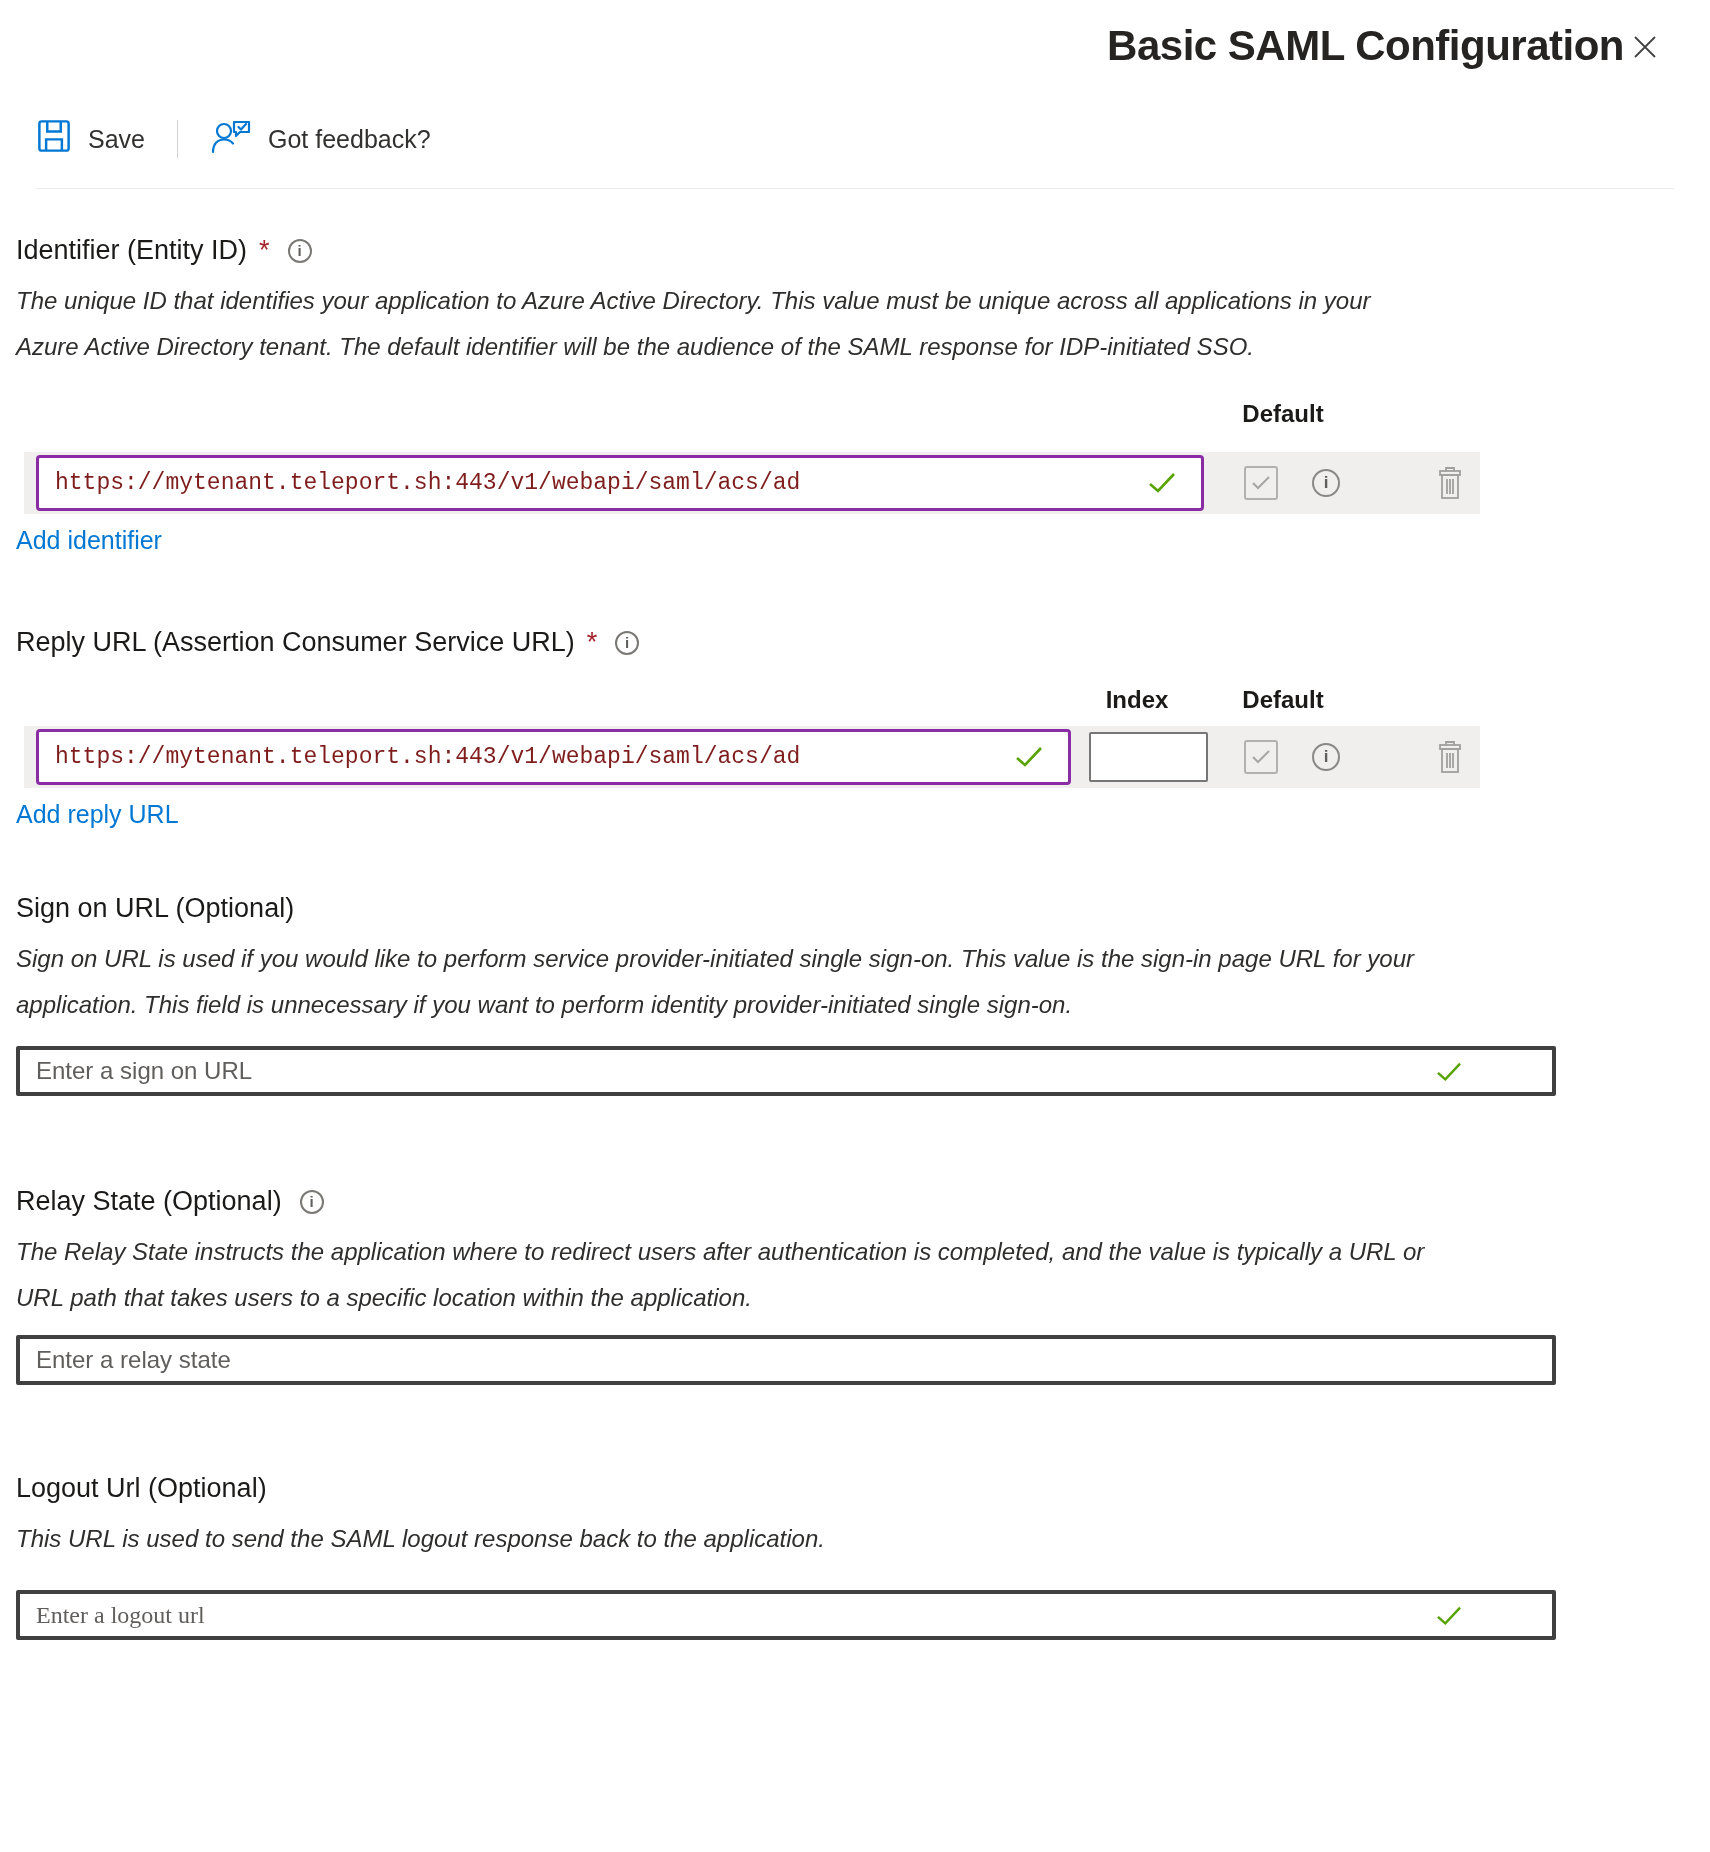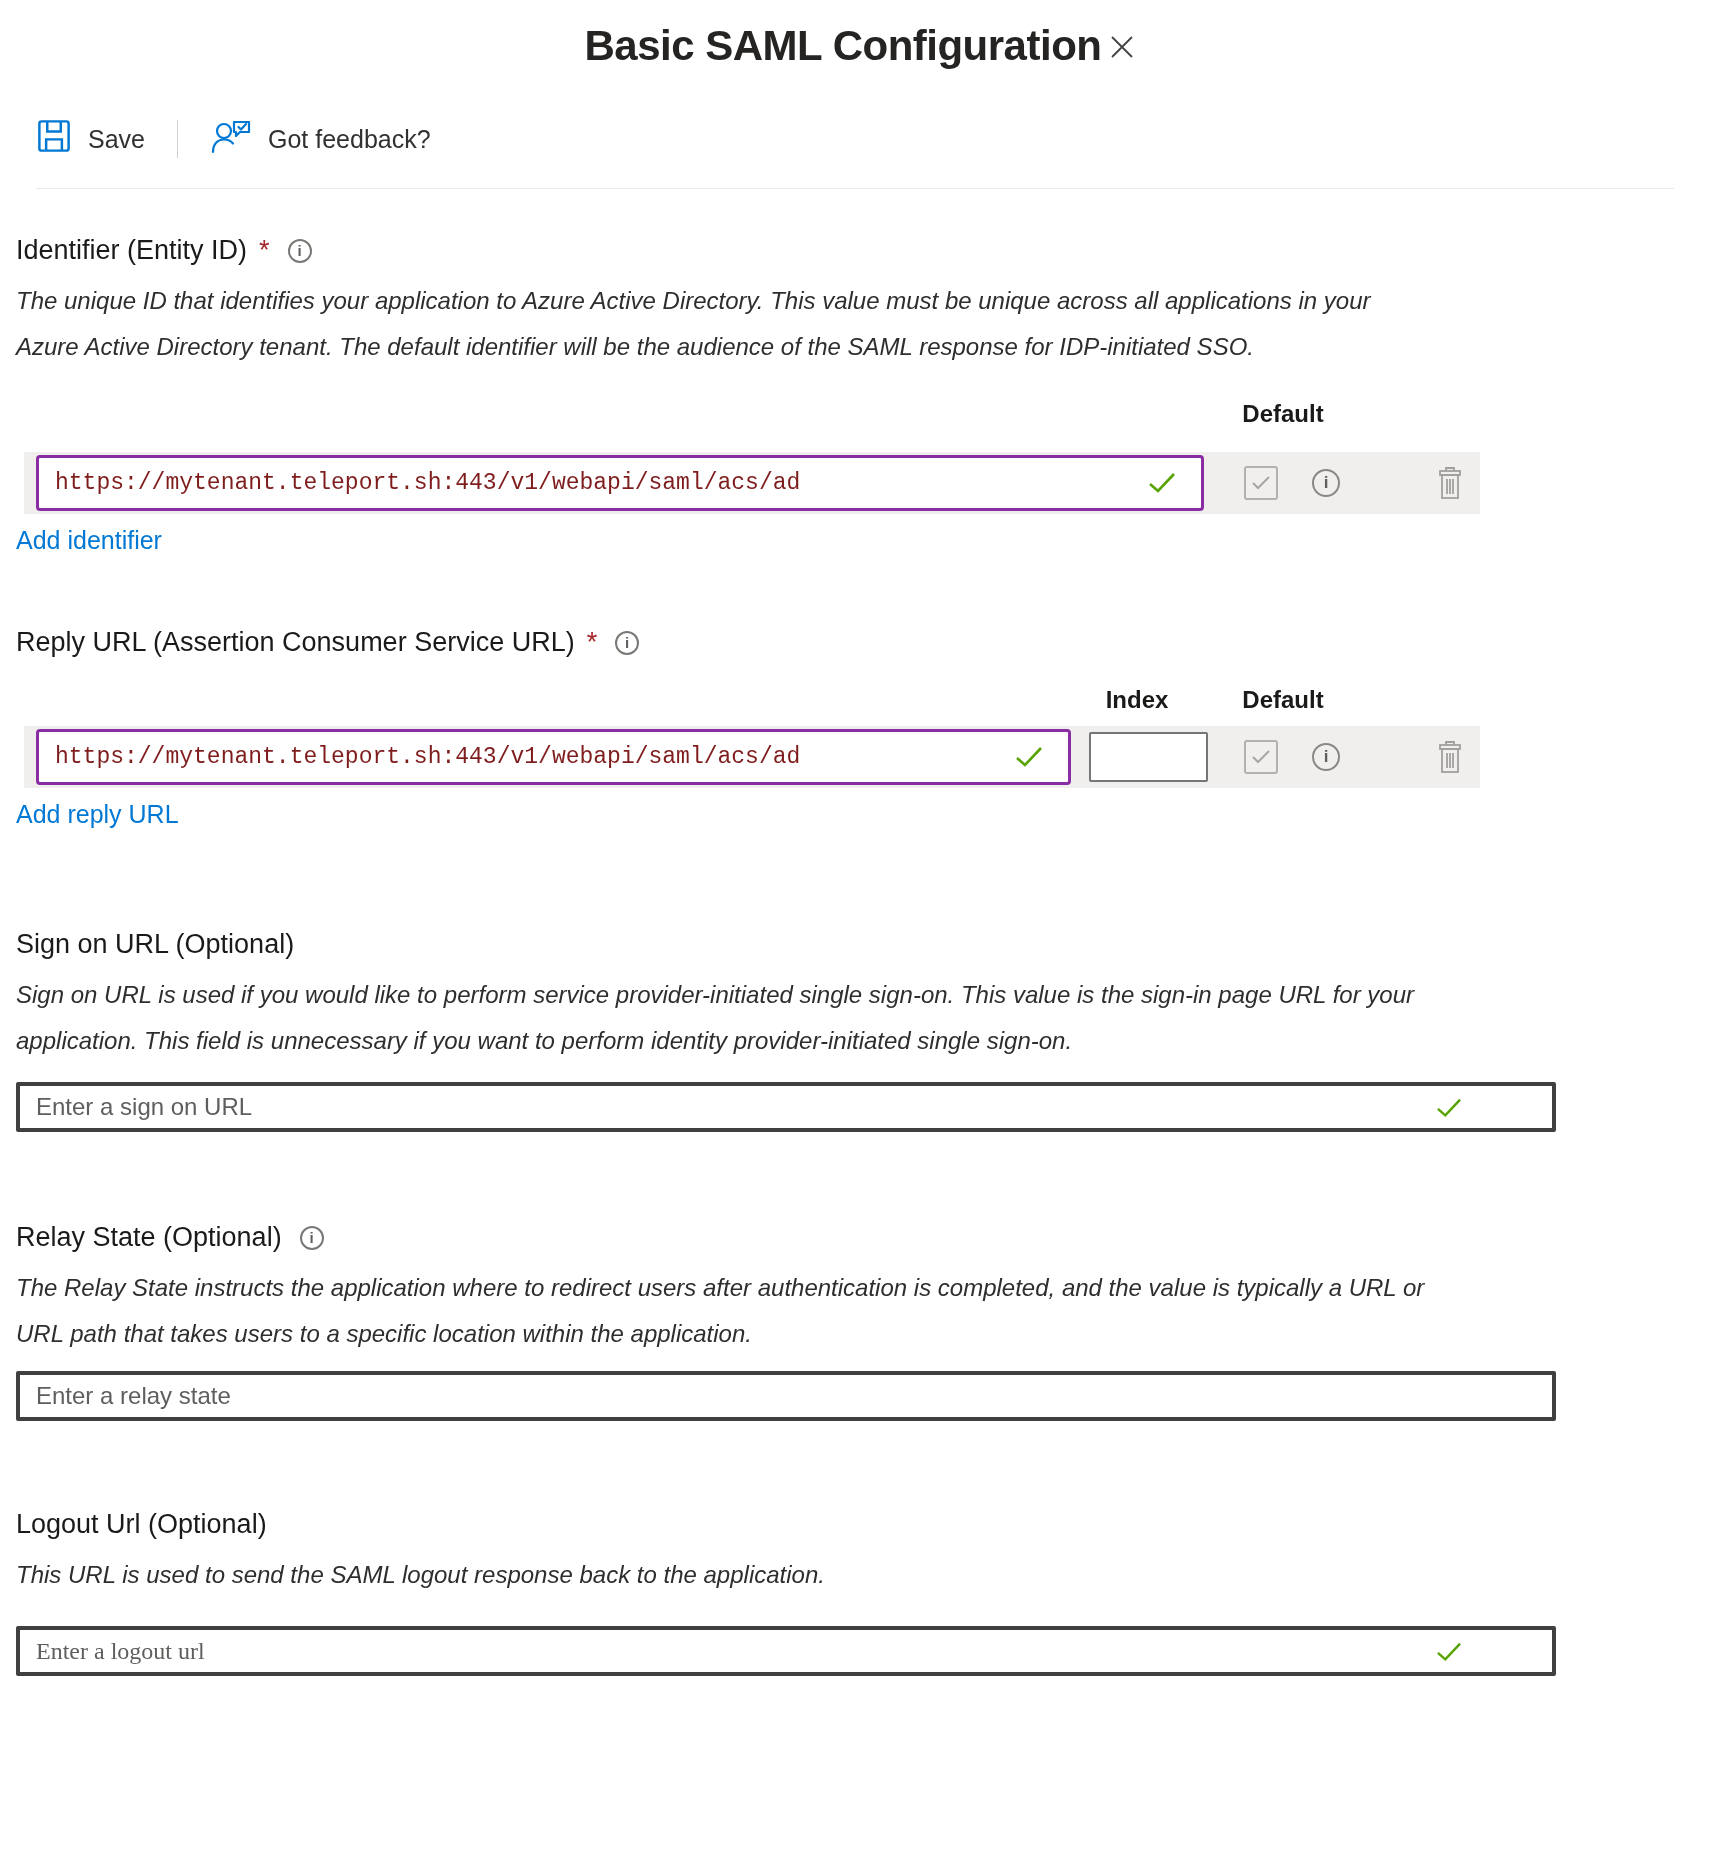--- a/index.html
+++ b/index.html
@@ -1,20 +1,20 @@
 <!DOCTYPE html>
 <html><head>
 <meta charset="utf-8">
 <style>
   * { margin:0; padding:0; box-sizing:border-box; }
   html,body { background:#ffffff; }
   body { font-family:"Liberation Sans", sans-serif; color:#1b1a19; }
   .page { position:relative; width:1710px; height:1852px; background:#fff; overflow:hidden; }
 
-  .panel-header { display:flex; justify-content:center; align-items:flex-start; padding:22px 44px 0 48px;margin-left:14px; }
+  .panel-header { display:flex; justify-content:flex-end; align-items:flex-start; padding:22px 44px 0 48px;margin-left:14px; }
   .panel-title { font-size:42px; font-weight:700; color:#252423; letter-spacing:-0.5px; }
   .close-btn { background:none; border:none; cursor:pointer; padding:6px; margin-top:4px; }
 
   .toolbar { display:flex; align-items:center; margin:40px 0 0 36px; height:56px; }
   .tb-btn { display:flex; align-items:center; gap:16px; background:none; border:none; cursor:pointer;
             font-family:inherit; font-size:25px; color:#323130; padding:0; }
   .tb-sep { width:1px; height:38px; background:#d2d0ce; margin:0 32px; }
 
   .hr { height:1px; background:#eaeaea; margin:21px 36px 0 36px; }
 
@@ -57,21 +57,21 @@
                 font-family:inherit; font-size:24px; color:#1b1a19; padding:0 60px 0 16px; }
   .free-input::placeholder, .url-input::placeholder { color:#605e5c; opacity:1; }
   .free-check { position:absolute; right:16px; top:14px; }
 
   .mt-sec1 { margin-top:46px; }
   .mt-colrow1 { margin-top:18px; }
   .mt-strip1 { margin-top:24px; }
   .mt-sec2 { margin-top:72px; }
   .mt-colrow2 { margin-top:16px; }
   .mt-strip2 { margin-top:12px; }
-  .mt-sec3 { margin-top:100px; }
+  .mt-sec3 { margin-top:64px; }
   .mt-input3 { margin-top:18px; }
   .mt-sec4 { margin-top:90px; }
   .mt-input4 { margin-top:14px; }
   .mt-sec5 { margin-top:88px; }
   .mt-input5 { margin-top:28px;font-family:Liberation Serif, serif; }
 </style>
 </head>
 <body>
 
 <div class="page">

